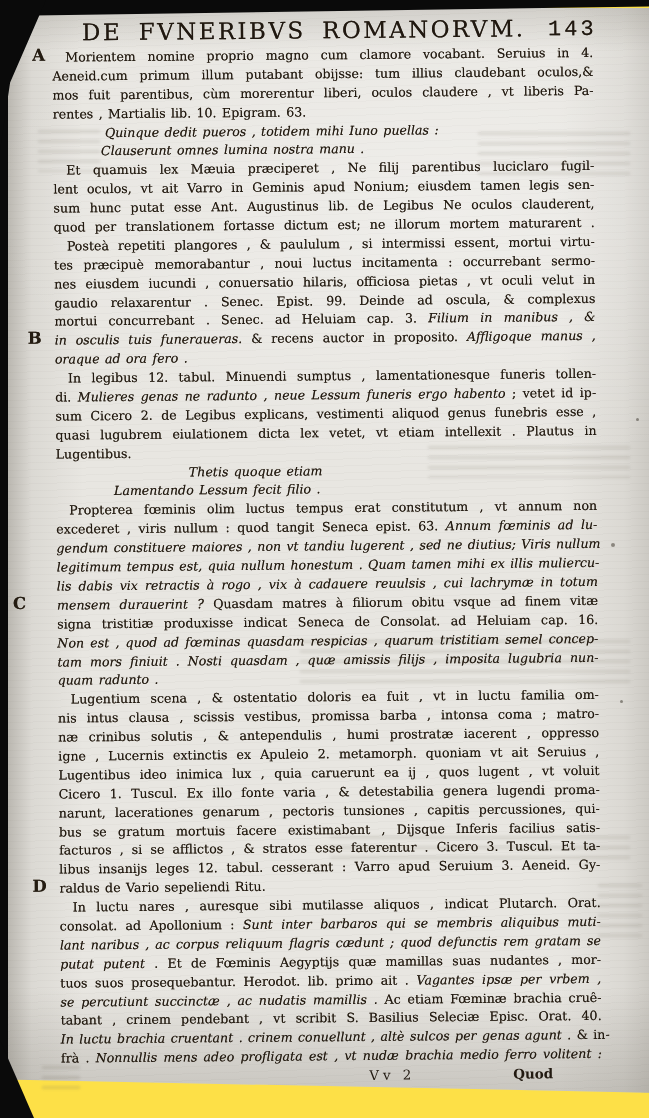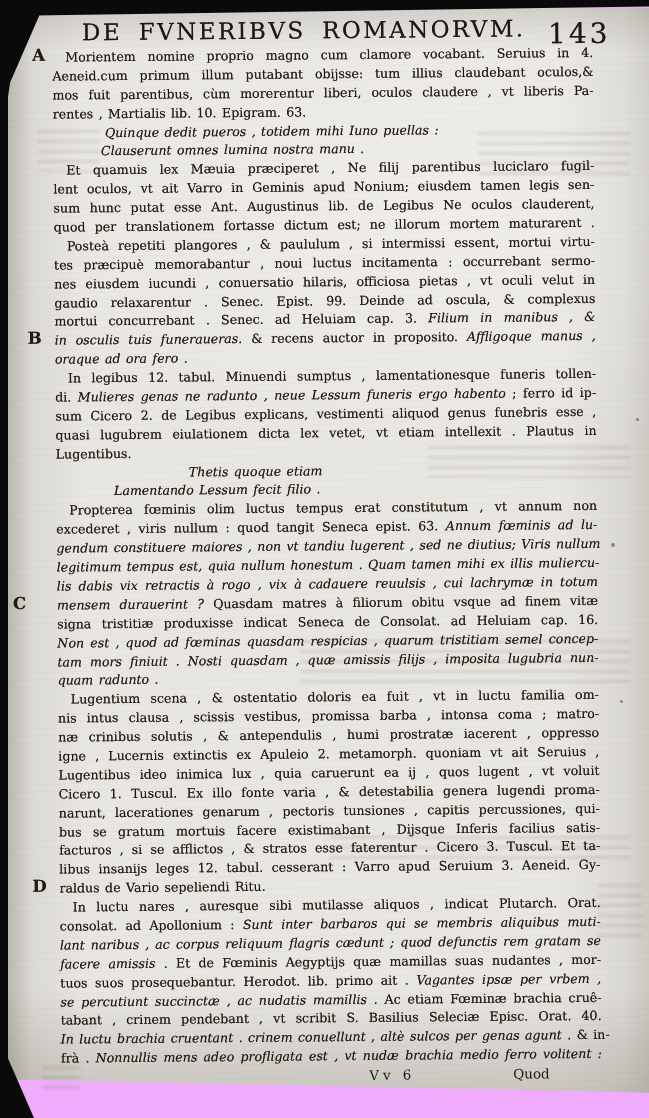--- a/index.html
+++ b/index.html
@@ -1,18 +1,18 @@
 <!DOCTYPE html>
 <html><head>
 <meta charset="utf-8">
 <style>
   html,body{margin:0;padding:0;}
   body{width:649px;height:1118px;overflow:hidden;background:#0b0b0b;
        font-family:"DejaVu Serif", serif;}
-  #scan{position:relative;width:649px;height:1118px;background:#f0abfc;overflow:hidden;}
+  #scan{position:relative;width:649px;height:1118px;background:#fde047;overflow:hidden;}
 
   
   #paper{position:absolute;left:6px;top:8px;width:643px;height:1089px;
     background-color:#e8e6e1;
     background-image:
       radial-gradient(ellipse 700px 420px at 68% 18%, rgba(255,255,255,0.30), transparent 65%),
       linear-gradient(90deg, rgba(105,100,90,0.38) 0%, rgba(105,100,90,0.10) 4%, rgba(105,100,90,0.0) 12%, rgba(105,100,90,0.0) 86%, rgba(105,100,90,0.10) 96%, rgba(105,100,90,0.22) 100%),
       linear-gradient(180deg, rgba(100,95,85,0.20) 0%, rgba(100,95,85,0.0) 4%, rgba(100,95,85,0.0) 90%, rgba(100,95,85,0.25) 100%),
       repeating-linear-gradient(178deg, rgba(100,95,85,0.035) 0 1px, rgba(0,0,0,0) 1px 7px);
     clip-path: polygon(0 0, 100% 0, 100% 99.6%, 0 98.4%);
@@ -29,36 +29,36 @@
     clip-path:polygon(0 0,0 100%,100% 100%);}
 
   
   #content{position:absolute;left:0;top:0;width:643px;height:1089px;
     transform:rotate(-0.5deg);transform-origin:55% 45%;}
 
   .inkish{color:#201810;text-shadow:0 0 0.6px rgba(35,26,14,0.75);}
 
   #header-title{position:absolute;left:86px;top:17px;font-size:23px;
     letter-spacing:2.4px;word-spacing:7px;white-space:nowrap;}
-  #page-number{position:absolute;left:552px;top:19px;font-size:28px;letter-spacing:3px;}
+  #page-number{position:absolute;left:552px;top:19px;font-size:22px;letter-spacing:3px;font-family:Liberation Mono, monospace;}
 
   #text-block{position:absolute;left:56px;top:46px;width:541px;}
   .line{position:relative;height:18.9px;line-height:18.9px;font-size:12.6px;
     color:#221a11;text-shadow:0 0 0.5px rgba(40,30,16,0.7);
     text-align:justify;text-align-last:justify;word-spacing:1.4px;white-space:nowrap;}
   .line.endline{text-align:left;text-align-last:left;}
   .line.verse{text-align:left;text-align-last:left;}
   .line.ind{padding-left:13px;}
   .it{font-style:italic;}
   .mletter{position:absolute;top:-2px;font-size:16.5px;font-weight:bold;
     color:#241c12;letter-spacing:0;line-height:18.9px;}
 
   #footer-line{position:relative;height:19px;margin-top:1px;font-size:13.5px;color:#221a11;}
   #signature-mark{position:absolute;left:308px;letter-spacing:4px;}
-  #catchword{position:absolute;left:452px;}
+  #catchword{position:absolute;left:452px;font-weight:bold;}
 
   
   .smudge{position:absolute;filter:blur(1.6px);opacity:.55;
     background:repeating-linear-gradient(180deg, rgba(118,110,96,0.30) 0 3px, rgba(0,0,0,0) 3px 10px);}
   .speck{position:absolute;border-radius:50%;background:rgba(70,64,55,0.55);filter:blur(0.5px);}
 </style>
 </head>
 <body>
 
 <div id="scan">
@@ -93,21 +93,21 @@
         <div class="line"><span class="ro">sum hunc putat esse Ant. Augustinus lib. de Legibus Ne oculos clauderent,</span></div>
         <div class="line"><span class="ro">quod per translationem fortasse dictum est; ne illorum mortem maturarent .</span></div>
         <div class="line ind"><span class="ro">Posteà repetiti plangores , &amp; paululum , si intermissi essent, mortui virtu-</span></div>
         <div class="line"><span class="ro">tes præcipuè memorabantur , noui luctus incitamenta : occurrebant sermo-</span></div>
         <div class="line"><span class="ro">nes eiusdem iucundi , conuersatio hilaris, officiosa pietas , vt oculi velut in</span></div>
         <div class="line"><span class="ro">gaudio relaxarentur . Senec. Epist. 99. Deinde ad oscula, &amp; complexus</span></div>
         <div class="line"><span class="ro">mortui concurrebant . Senec. ad Heluiam cap. 3. </span><span class="it">Filium in manibus , &amp;</span></div>
         <div class="line"><span class="it">in osculis tuis funeraueras.</span><span class="ro"> &amp; recens auctor in proposito. </span><span class="it">Affligoque manus ,</span><span class="mletter" style="left: -27px;">B</span></div>
         <div class="line endline"><span class="it">oraque ad ora fero .</span></div>
         <div class="line ind"><span class="ro">In legibus 12. tabul. Minuendi sumptus , lamentationesque funeris tollen-</span></div>
-        <div class="line"><span class="ro">di. </span><span class="it">Mulieres genas ne radunto , neue Lessum funeris ergo habento</span><span class="ro"> ; ferro id ip-</span></div>
+        <div class="line"><span class="ro">di. </span><span class="it">Mulieres genas ne radunto , neue Lessum funeris ergo habento</span><span class="ro"> ; vetet id ip-</span></div>
         <div class="line"><span class="ro">sum Cicero 2. de Legibus explicans, vestimenti aliquod genus funebris esse ,</span></div>
         <div class="line"><span class="ro">quasi lugubrem eiulationem dicta lex vetet, vt etiam intellexit . Plautus in</span></div>
         <div class="line endline"><span class="ro">Lugentibus.</span></div>
         <div class="line verse" style="padding-left: 133px;"><span class="it">Thetis quoque etiam</span></div>
         <div class="line verse" style="padding-left: 58px;"><span class="it">Lamentando Lessum fecit filio .</span></div>
         <div class="line ind"><span class="ro">Propterea fœminis olim luctus tempus erat constitutum , vt annum non</span></div>
         <div class="line"><span class="ro">excederet , viris nullum : quod tangit Seneca epist. 63. </span><span class="it">Annum fœminis ad lu-</span></div>
         <div class="line"><span class="it">gendum constituere maiores , non vt tandiu lugerent , sed ne diutius; Viris nullum</span></div>
         <div class="line"><span class="it">legitimum tempus est, quia nullum honestum . Quam tamen mihi ex illis muliercu-</span></div>
         <div class="line"><span class="it">lis dabis vix retractis à rogo , vix à cadauere reuulsis , cui lachrymæ in totum</span></div>
@@ -123,28 +123,28 @@
         <div class="line"><span class="ro">Lugentibus ideo inimica lux , quia caruerunt ea ij , quos lugent , vt voluit</span></div>
         <div class="line"><span class="ro">Cicero 1. Tuscul. Ex illo fonte varia , &amp; detestabilia genera lugendi proma-</span></div>
         <div class="line"><span class="ro">narunt, lacerationes genarum , pectoris tunsiones , capitis percussiones, qui-</span></div>
         <div class="line"><span class="ro">bus se gratum mortuis facere existimabant , Dijsque Inferis facilius satis-</span></div>
         <div class="line"><span class="ro">facturos , si se afflictos , &amp; stratos esse faterentur . Cicero 3. Tuscul. Et ta-</span></div>
         <div class="line"><span class="ro">libus insanijs leges 12. tabul. cesserant : Varro apud Seruium 3. Aeneid. Gy-</span></div>
         <div class="line endline"><span class="ro">raldus de Vario sepeliendi Ritu.</span><span class="mletter" style="left: -27px;">D</span></div>
         <div class="line ind"><span class="ro">In luctu nares , auresque sibi mutilasse aliquos , indicat Plutarch. Orat.</span></div>
         <div class="line"><span class="ro">consolat. ad Apollonium : </span><span class="it">Sunt inter barbaros qui se membris aliquibus muti-</span></div>
         <div class="line"><span class="it">lant naribus , ac corpus reliquum flagris cædunt ; quod defunctis rem gratam se</span></div>
-        <div class="line"><span class="it">facere amissis</span><span class="ro"> . Et de Fœminis Aegyptijs quæ mamillas suas nudantes , mor-</span></div>
+        <div class="line"><span class="it">putat putent</span><span class="ro"> . Et de Fœminis Aegyptijs quæ mamillas suas nudantes , mor-</span></div>
         <div class="line"><span class="ro">tuos suos prosequebantur. Herodot. lib. primo ait . </span><span class="it">Vagantes ipsæ per vrbem ,</span></div>
         <div class="line"><span class="it">se percutiunt succinctæ , ac nudatis mamillis .</span><span class="ro"> Ac etiam Fœminæ brachia cruê-</span></div>
         <div class="line"><span class="ro">tabant , crinem pendebant , vt scribit S. Basilius Seleciæ Episc. Orat. 40.</span></div>
         <div class="line"><span class="it">In luctu brachia cruentant . crinem conuellunt , altè sulcos per genas agunt .</span><span class="ro"> &amp; in-</span></div>
         <div class="line"><span class="ro">frà . </span><span class="it">Nonnullis mens adeo profligata est , vt nudæ brachia medio ferro volitent :</span></div>
         <div id="footer-line">
-        <span id="signature-mark">Vv 6</span>
+        <span id="signature-mark">Vv 2</span>
         <span id="catchword">Quod</span>
       </div>
     </div>
   </div>
 
   <div class="edge" id="edge-top"></div>
   <div class="edge" id="edge-left"></div>
   <div class="edge" id="corner-tl"></div>
   <div class="edge" id="corner-bl"></div>
 </div>

